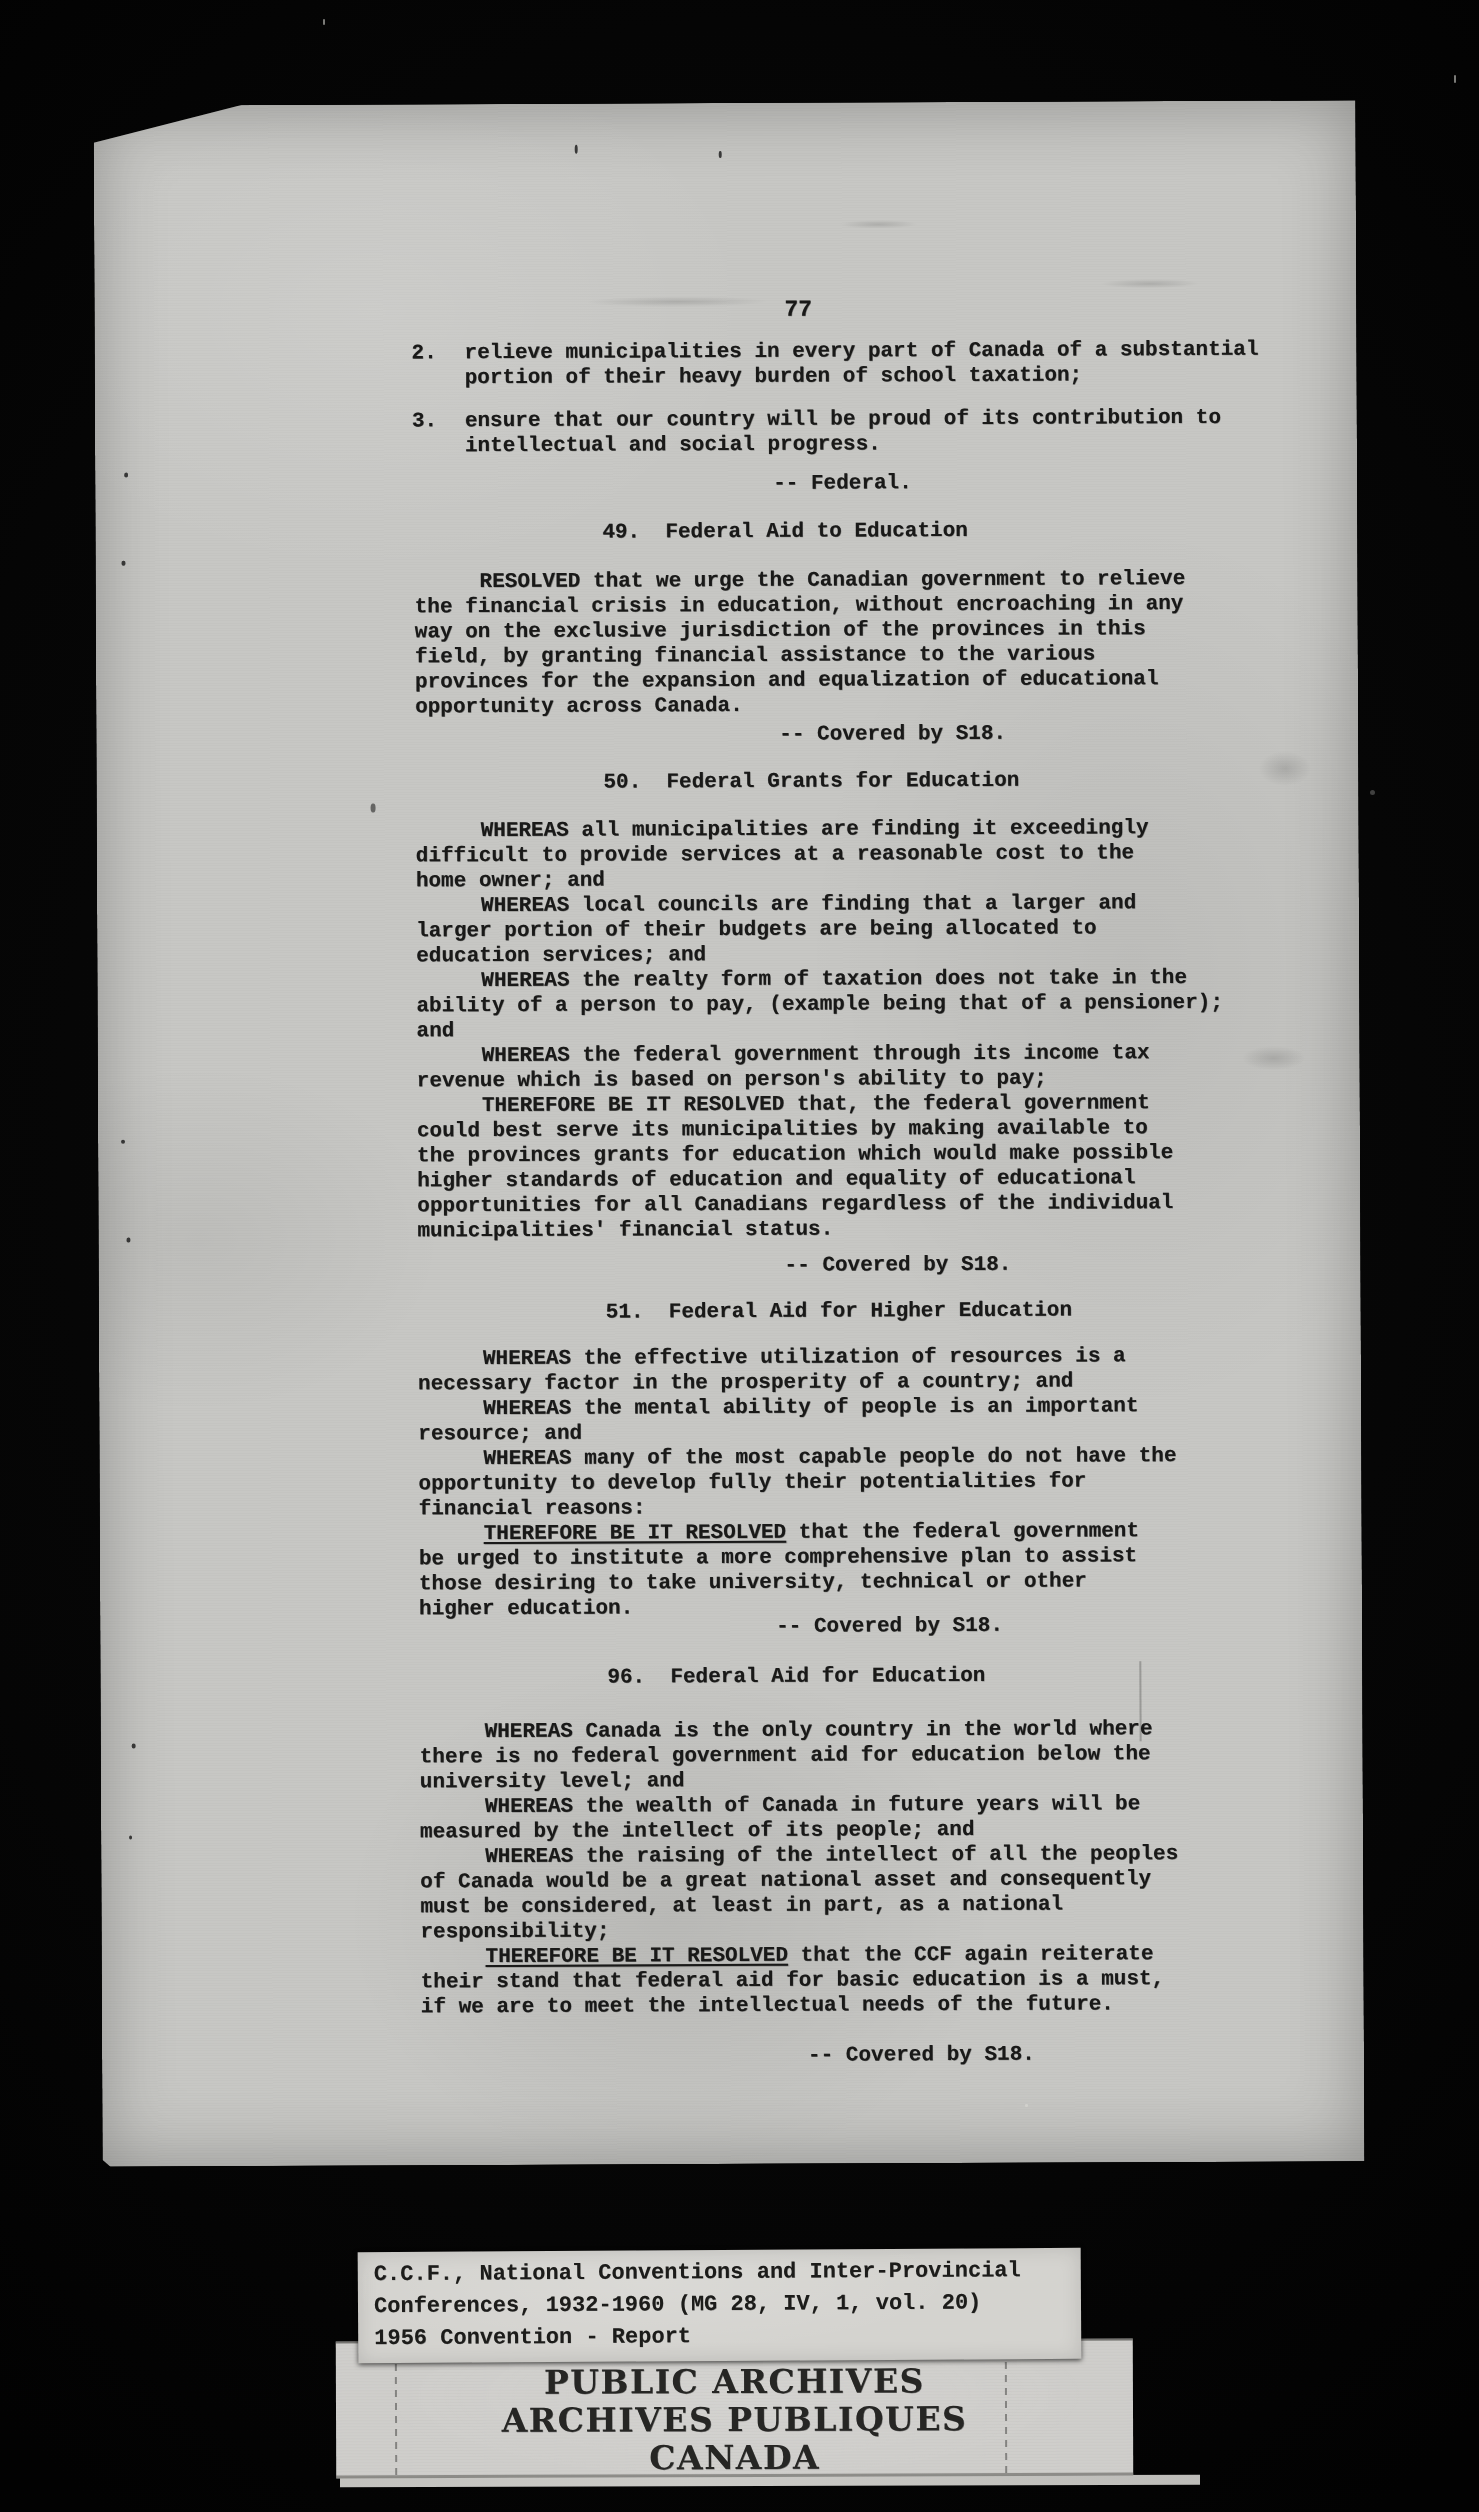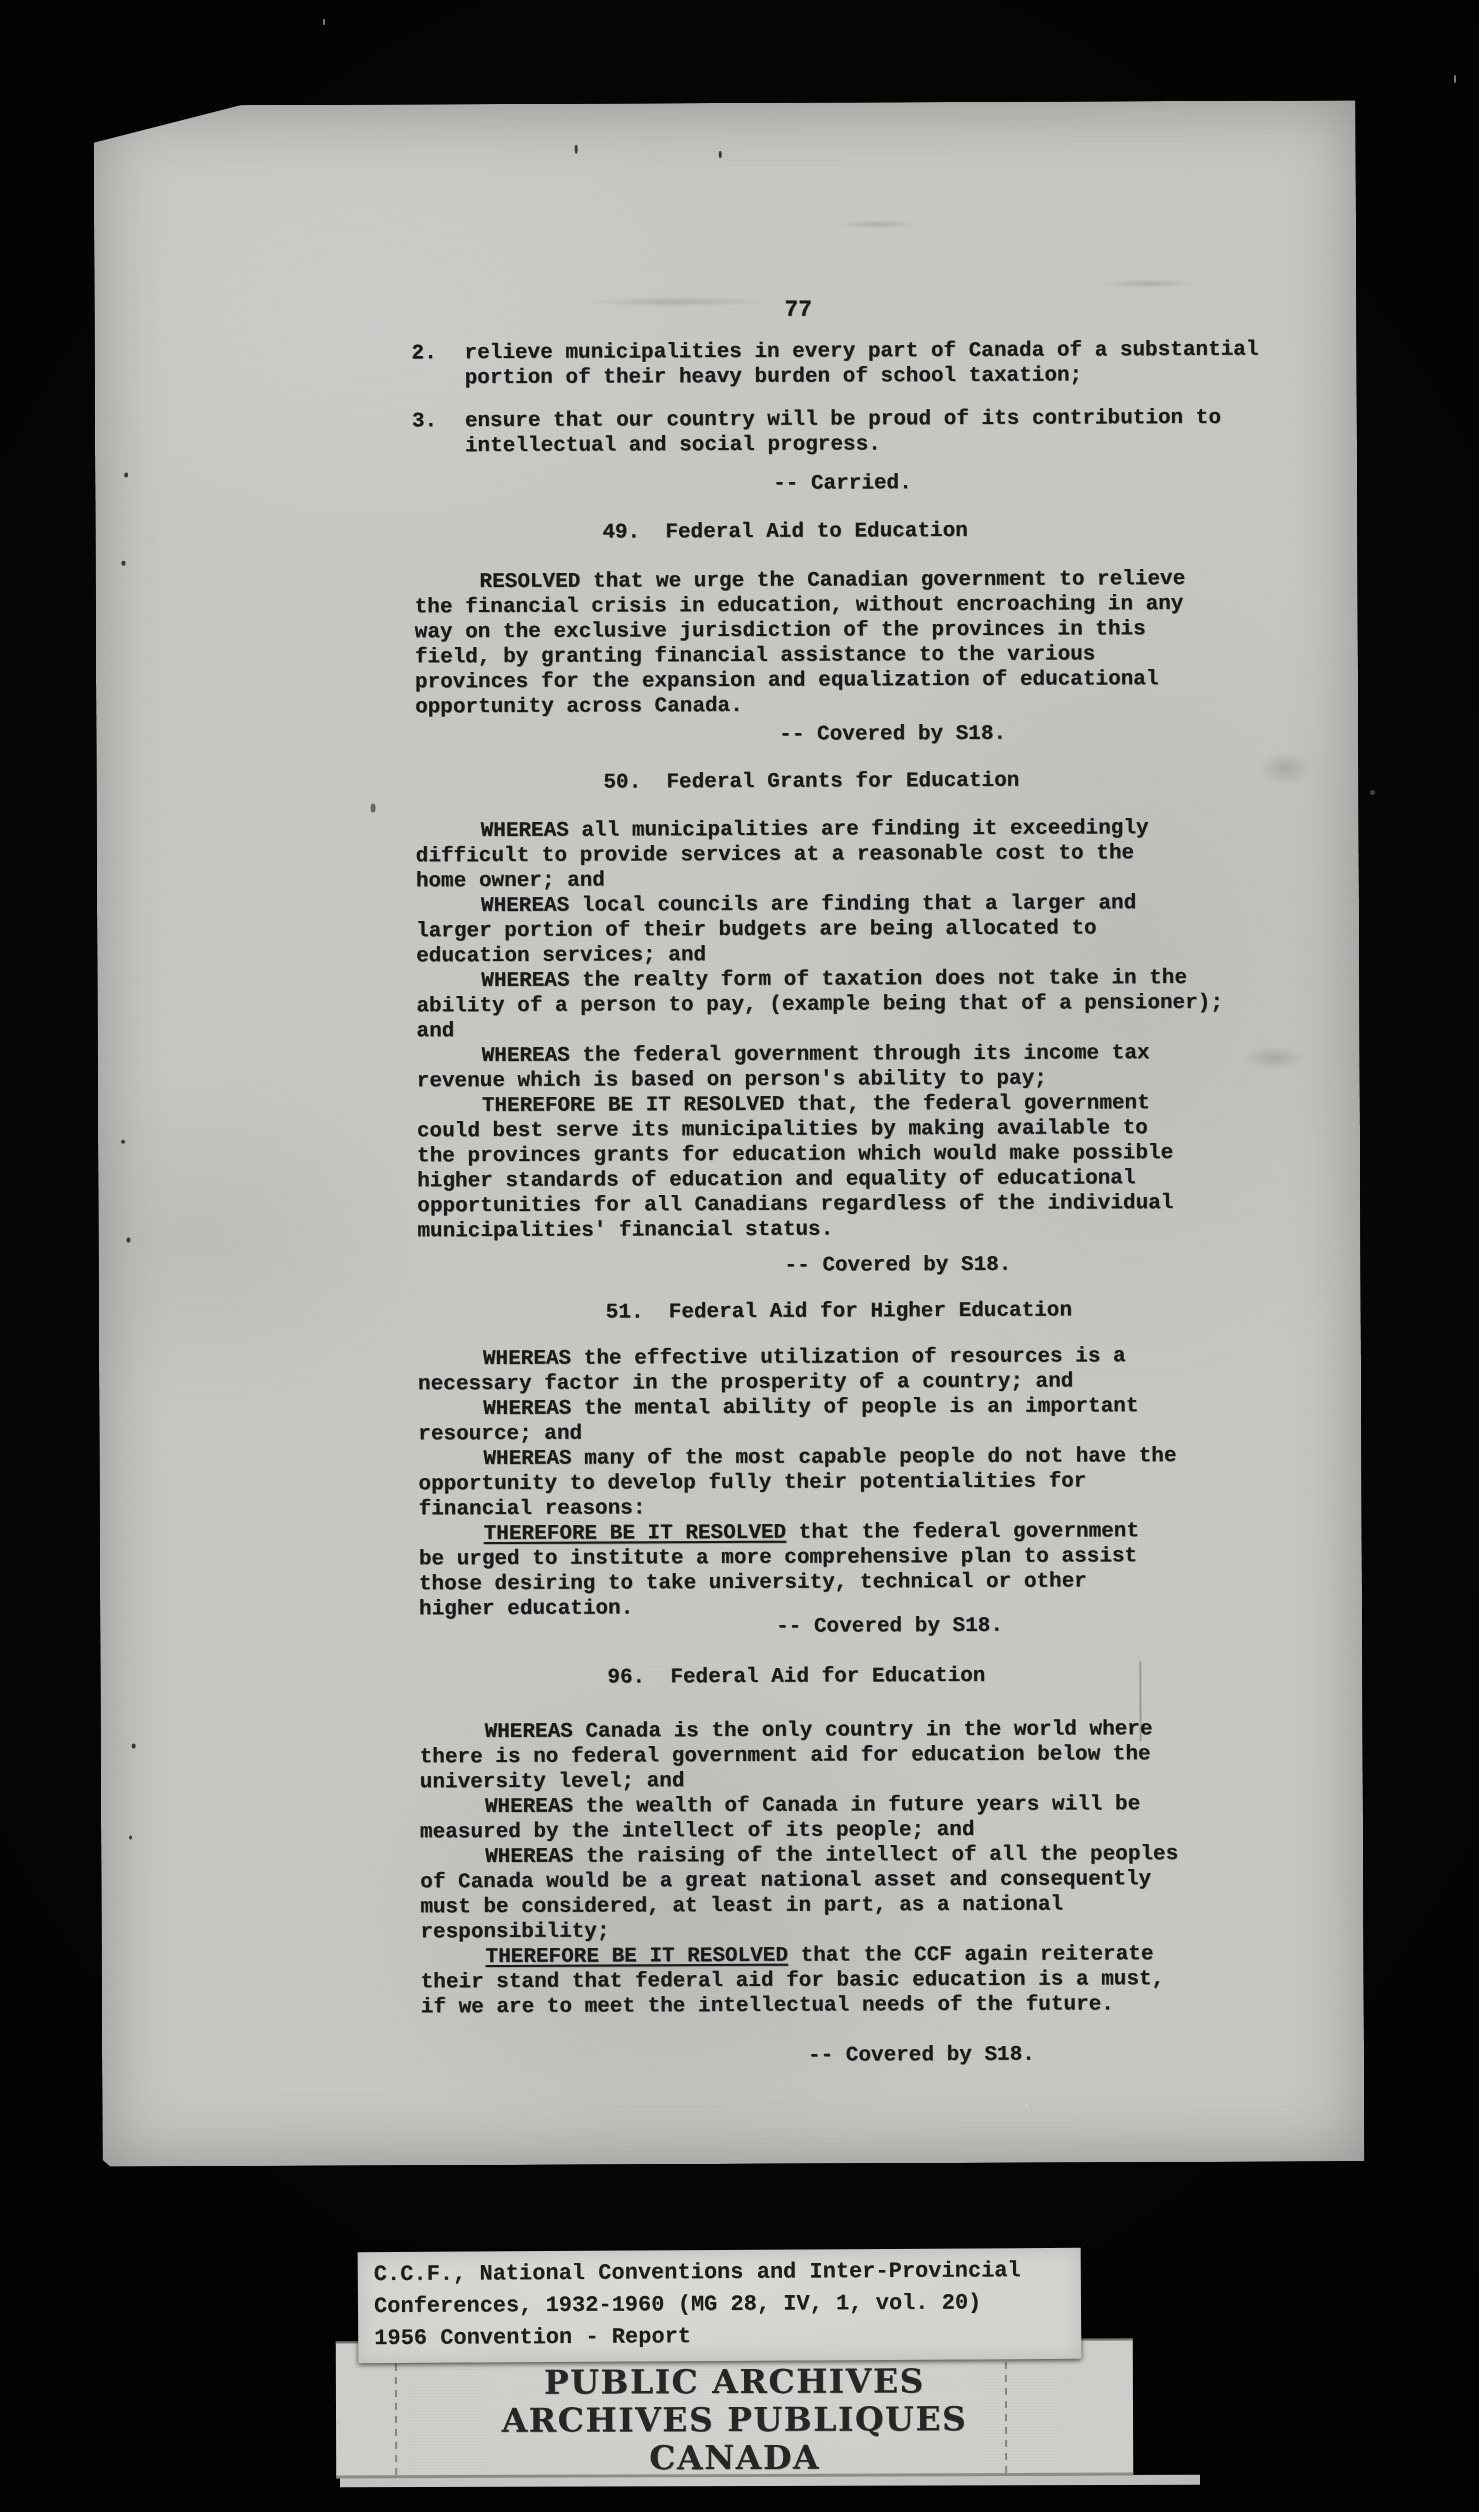--- a/index.html
+++ b/index.html
@@ -76,21 +76,21 @@
     <div class="para" style="left:317px;top:236px;">
       <div class="tline"><span class="inum">2.</span><span>relieve municipalities in every part of Canada of a substantial</span></div>
       <div class="tline cont">portion of their heavy burden of school taxation;</div>
     </div>
 
     <div class="para" style="left:317px;top:304px;">
       <div class="tline"><span class="inum">3.</span><span>ensure that our country will be proud of its contribution to</span></div>
       <div class="tline cont">intellectual and social progress.</div>
     </div>
 
-    <div class="tline abs" style="left:678px;top:368px;">-- Carried.</div>
+    <div class="tline abs" style="left:678px;top:368px;">-- Federal.</div>
 
     <div class="tline abs" style="left:507px;top:416px;">49.  Federal Aid to Education</div>
     <div class="para" style="left:319px;top:465px;">
       <div class="tline ind">RESOLVED that we urge the Canadian government to relieve</div>
       <div class="tline">the financial crisis in education, without encroaching in any</div>
       <div class="tline">way on the exclusive jurisdiction of the provinces in this</div>
       <div class="tline">field, by granting financial assistance to the various</div>
       <div class="tline">provinces for the expansion and equalization of educational</div>
       <div class="tline">opportunity across Canada.</div>
     </div>

